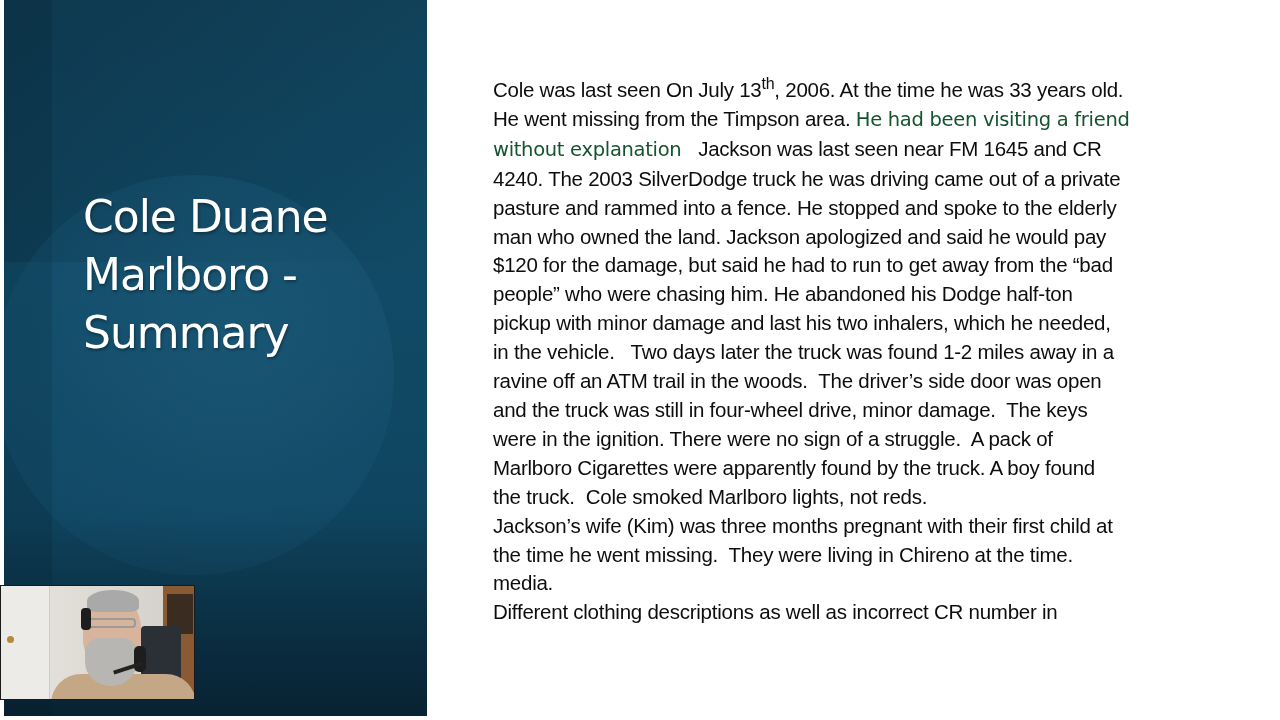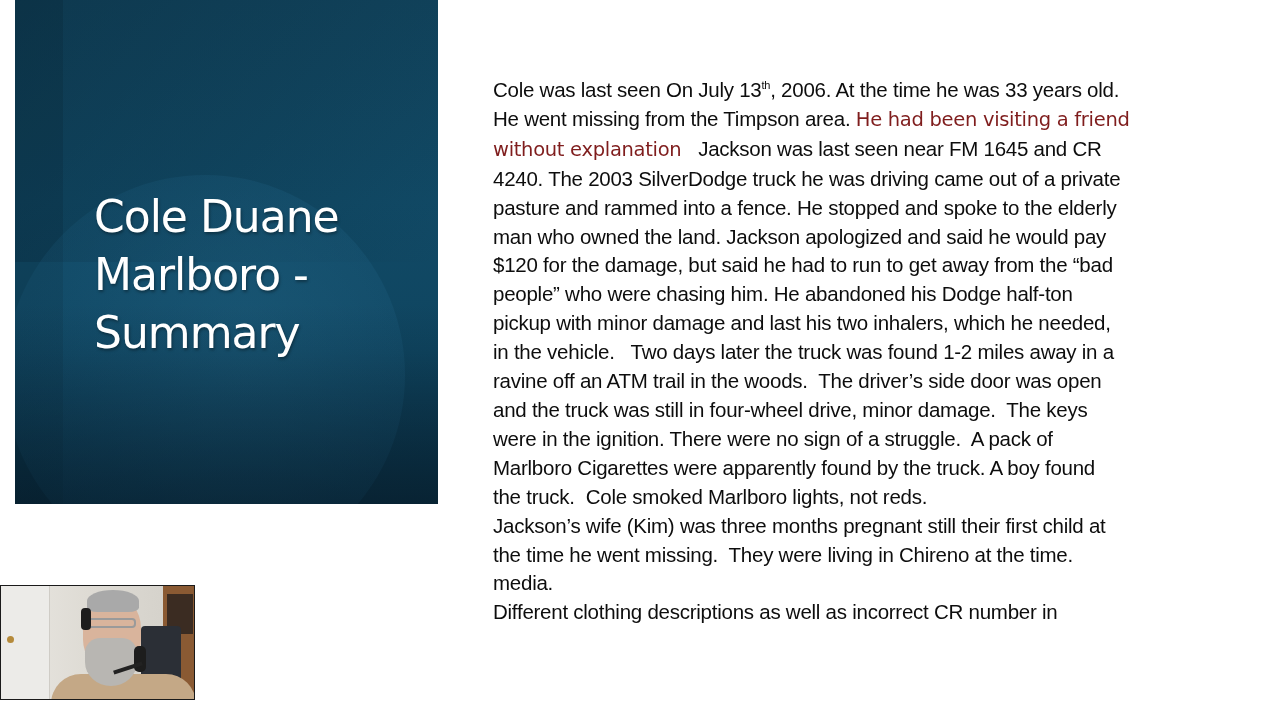--- a/index.html
+++ b/index.html
@@ -14,24 +14,24 @@
     .slide {
       position: relative;
       width: 1280px;
       height: 720px;
       background: #ffffff;
       overflow: hidden;
     }
     
     .title-panel {
       position: absolute;
-      left: 15px;
+      left: 4px;
       top: 0;
       width: 423px;
-      height: 504px;
+      height: 716px;
       background: linear-gradient(180deg, #124761 0%, #114a66 40%, #0f4560 70%, #0b2f43 100%);
       overflow: hidden;
     }
     .panel-top-band {
       position: absolute;
       left: 0; top: 0;
       width: 423px;
       height: 262px;
       background: linear-gradient(135deg, rgba(6,30,45,0.35) 0%, rgba(6,30,45,0.15) 60%, rgba(20,80,110,0.0) 100%);
     }
@@ -109,27 +109,27 @@
       width: 740px;
       margin: 0;
       color: #0d0d0d;
       font-family: "Liberation Sans", sans-serif;
       font-size: 20.5px;
       line-height: 28.9px;
       letter-spacing: -0.25px;
     }
     .body-text .line { display: block; white-space: nowrap; }
     .body-text .pasted {
-      color: #7f1d1d;
+      color: #14532d;
       font-family: "DejaVu Sans", sans-serif;
       font-size: 19.5px;
       letter-spacing: -0.3px;
     }
     .body-text sup {
-      font-size: 11px;
+      font-size: 16px;
       line-height: 0;
       vertical-align: 8px;
       text-align: center;
     }
   </style>
 </head>
 <body>
 
 <div class="slide">
 
@@ -172,19 +172,19 @@
     <span class="line">man who owned the land. Jackson apologized and said he would pay</span>
     <span class="line">$120 for the damage, but said he had to run to get away from the “bad</span>
     <span class="line">people” who were chasing him. He abandoned his Dodge half-ton</span>
     <span class="line" style="white-space:pre">pickup with minor damage and last his two inhalers, which he needed,</span>
     <span class="line" style="white-space:pre">in the vehicle.   Two days later the truck was found 1-2 miles away in a</span>
     <span class="line" style="white-space:pre">ravine off an ATM trail in the woods.  The driver’s side door was open</span>
     <span class="line" style="white-space:pre">and the truck was still in four-wheel drive, minor damage.  The keys</span>
     <span class="line" style="white-space:pre">were in the ignition. There were no sign of a struggle.  A pack of</span>
     <span class="line">Marlboro Cigarettes were apparently found by the truck. A boy found</span>
     <span class="line" style="white-space:pre">the truck.  Cole smoked Marlboro lights, not reds.</span>
-    <span class="line">Jackson’s wife (Kim) was three months pregnant still their first child at</span>
+    <span class="line">Jackson’s wife (Kim) was three months pregnant with their first child at</span>
     <span class="line" style="white-space:pre">the time he went missing.  They were living in Chireno at the time.</span>
     <span class="line">media.</span>
     <span class="line">Different clothing descriptions as well as incorrect CR number in</span>
   </div>
 
 </div>
 
 </body></html>

